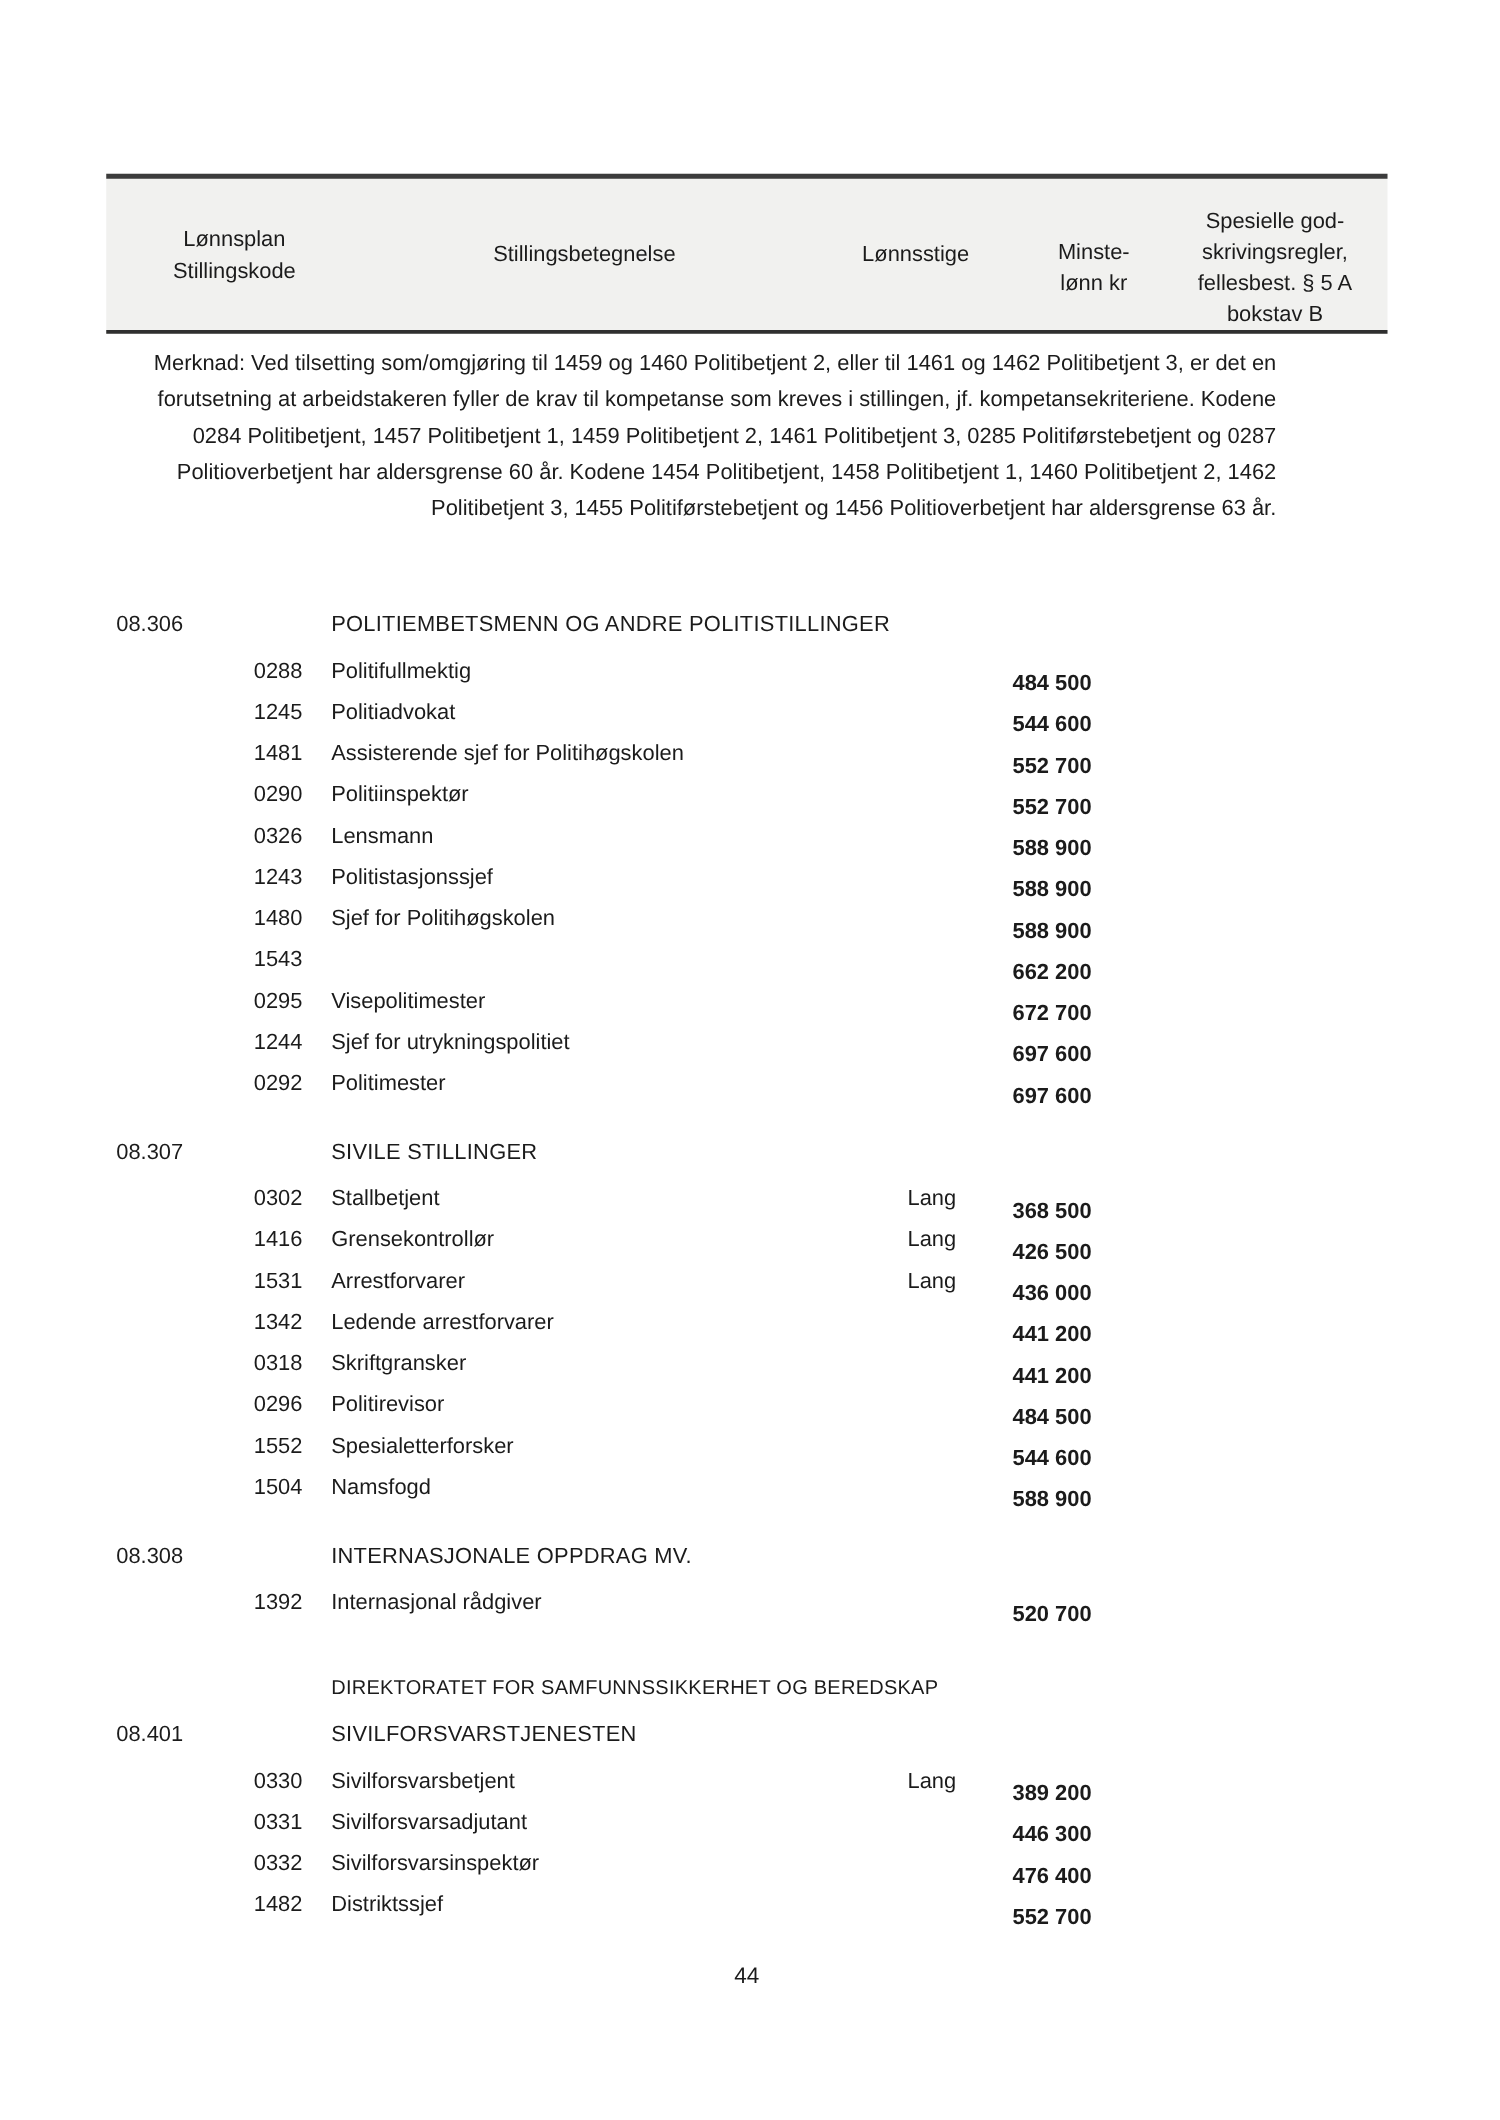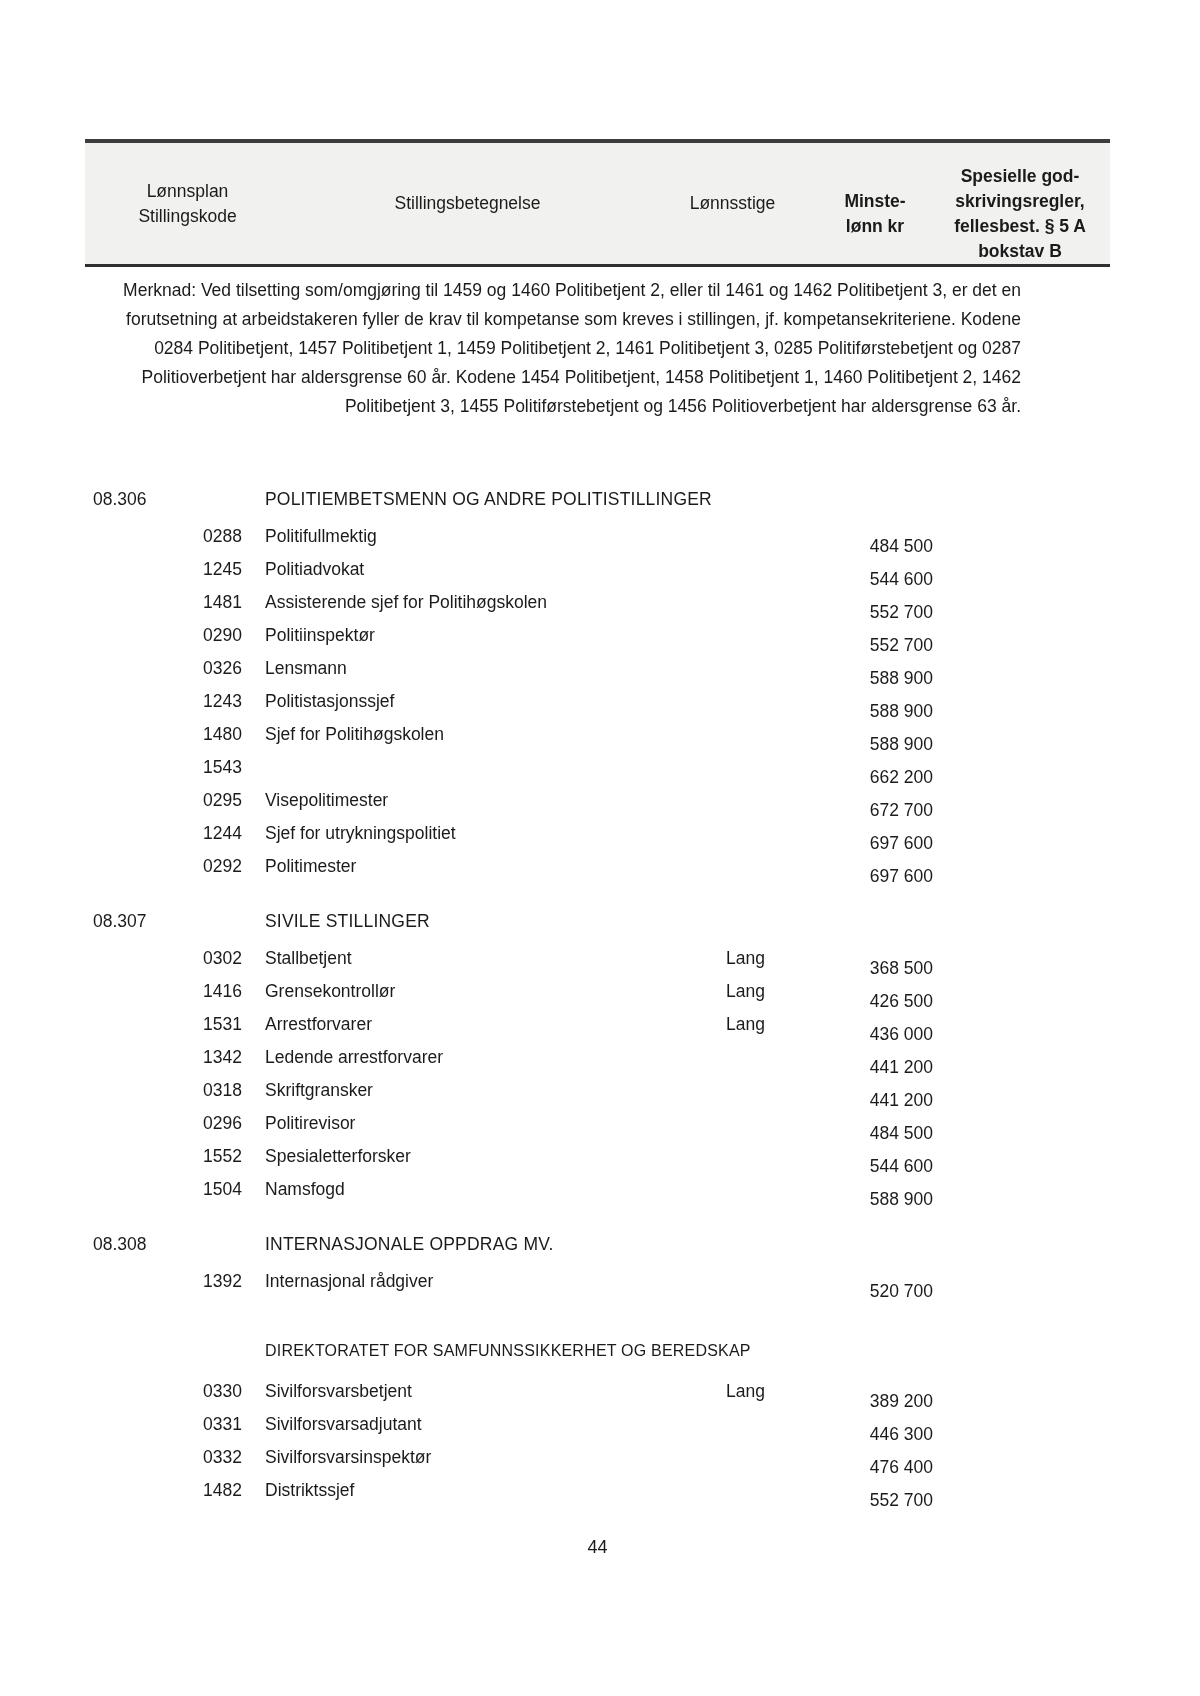--- a/index.html
+++ b/index.html
@@ -36,21 +36,21 @@
   }
   .th-cell {
     display: flex;
     flex-direction: column;
     align-items: center;
     justify-content: center;
     text-align: center;
     font-size: 17.5px;
     line-height: 25px;
   }
-  .th-cell.bold { font-weight: bold; margin-top: 21px; }
+  .th-cell.bold { font-weight: normal; margin-top: 21px; }
   .th-cell .hline { display: block; }
 
   
   .merknad {
     margin: 9px 0 0 8px;
     width: 928px;
     font-size: 17.5px;
     line-height: 29px;
     text-align: right;
   }
@@ -88,22 +88,21 @@
   }
   .sec-title {
     grid-column: 3 / 6;
     letter-spacing: 0.2px;
   }
   .cell.code   { grid-column: 2; }
   .cell.title  { grid-column: 3; }
   .cell.ladder { grid-column: 4; padding-left: 6px; }
   .cell.value  {
     grid-column: 5;
-    text-align: right;
-    font-weight: normal;
+    font-weight: bold;
     margin-top: 20px;
   }
 
   
   .page-number {
     margin-top: 34px;
     width: 1025px;
     text-align: center;
     font-size: 18px;
   }
@@ -303,20 +302,24 @@
     <span class="cell ladder"></span>
     <span class="cell value">520 700</span>
   </div>
 </div>
   </div>
 
   <div class="section has-super">
     <div class="supertitle-row">
       <span class="supertitle">DIREKTORATET FOR SAMFUNNSSIKKERHET OG BEREDSKAP</span>
     </div>
+    <div class="section-heading">
+      <span class="sec-code">08.401</span>
+      <span class="sec-title">SIVILFORSVARSTJENESTEN</span>
+    </div>
     <div class="rows">
   <div class="row">
     <span class="cell code">0330</span>
     <span class="cell title">Sivilforsvarsbetjent</span>
     <span class="cell ladder">Lang</span>
     <span class="cell value">389 200</span>
   </div>
 
   <div class="row">
     <span class="cell code">0331</span>

